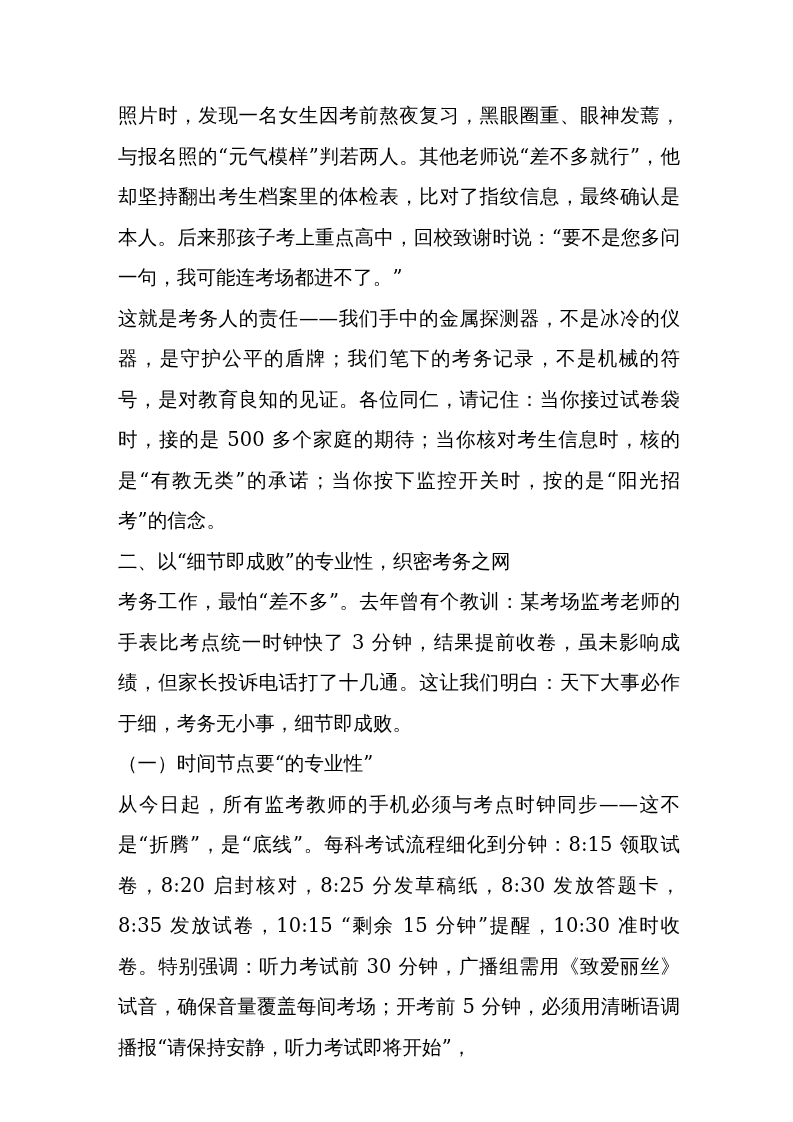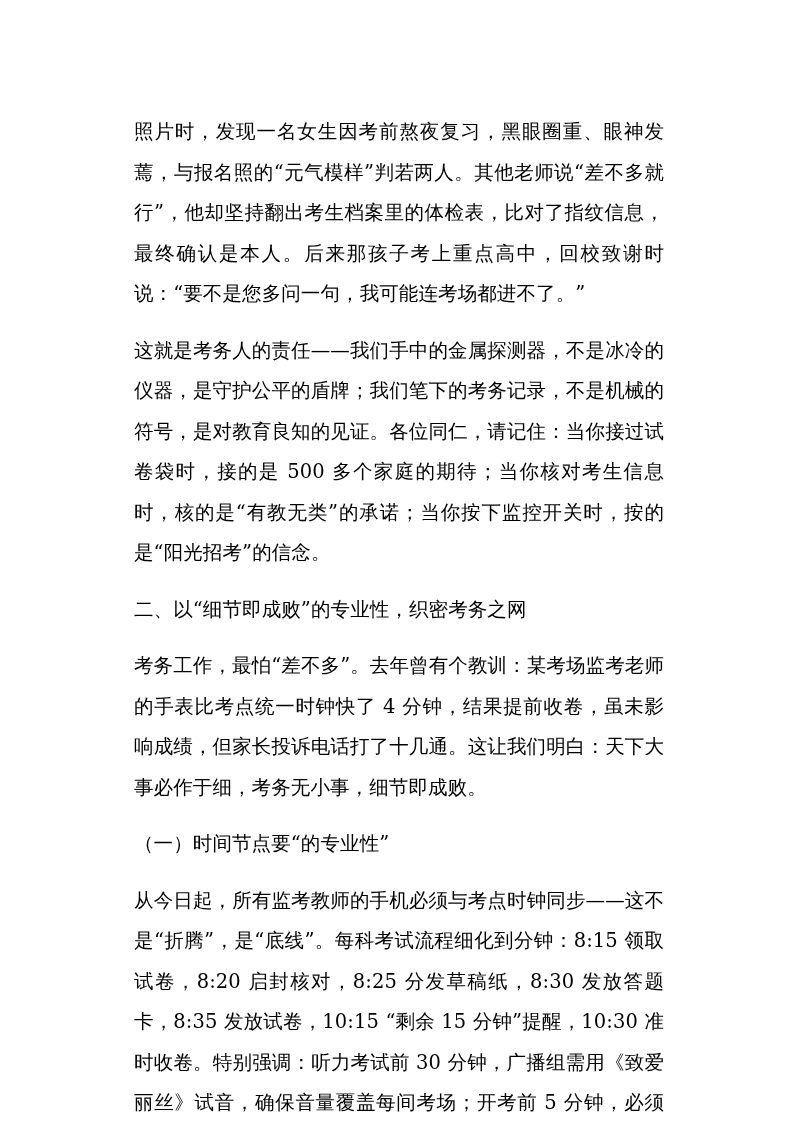--- a/index.html
+++ b/index.html
@@ -23,32 +23,32 @@
     padding: 96px 118px 64px 118px;
   }
   .doc-body {
     width: 562px;
   }
   .para {
     font-size: 19.5px;
     line-height: 40.5px;
     text-align: justify;
     text-justify: inter-ideograph;
-    margin: 16px;
+    margin: 0;
     letter-spacing: 0.1px;
   }
   .para + .para {
     margin-top: 0;
   }
 </style>
 </head>
 <body>
 
 <div class="page">
   <div class="doc-body">
     <p class="para">照片时，发现一名女生因考前熬夜复习，黑眼圈重、眼神发蔫，与报名照的“元气模样”判若两人。其他老师说“差不多就行”，他却坚持翻出考生档案里的体检表，比对了指纹信息，最终确认是本人。后来那孩子考上重点高中，回校致谢时说：“要不是您多问一句，我可能连考场都进不了。”</p>
     <p class="para">这就是考务人的责任——我们手中的金属探测器，不是冰冷的仪器，是守护公平的盾牌；我们笔下的考务记录，不是机械的符号，是对教育良知的见证。各位同仁，请记住：当你接过试卷袋时，接的是 500 多个家庭的期待；当你核对考生信息时，核的是“有教无类”的承诺；当你按下监控开关时，按的是“阳光招考”的信念。</p>
     <p class="para">二、以“细节即成败”的专业性，织密考务之网</p>
-    <p class="para">考务工作，最怕“差不多”。去年曾有个教训：某考场监考老师的手表比考点统一时钟快了 4 分钟，结果提前收卷，虽未影响成绩，但家长投诉电话打了十几通。这让我们明白：天下大事必作于细，考务无小事，细节即成败。</p>
+    <p class="para">考务工作，最怕“差不多”。去年曾有个教训：某考场监考老师的手表比考点统一时钟快了 3 分钟，结果提前收卷，虽未影响成绩，但家长投诉电话打了十几通。这让我们明白：天下大事必作于细，考务无小事，细节即成败。</p>
     <p class="para">（一）时间节点要“的专业性”</p>
     <p class="para">从今日起，所有监考教师的手机必须与考点时钟同步——这不是“折腾”，是“底线”。每科考试流程细化到分钟：8:15 领取试卷，8:20 启封核对，8:25 分发草稿纸，8:30 发放答题卡，8:35 发放试卷，10:15 “剩余 15 分钟”提醒，10:30 准时收卷。特别强调：听力考试前 30 分钟，广播组需用《致爱丽丝》试音，确保音量覆盖每间考场；开考前 5 分钟，必须用清晰语调播报“请保持安静，听力考试即将开始”，</p>
   </div>
 </div>
 
 </body></html>

